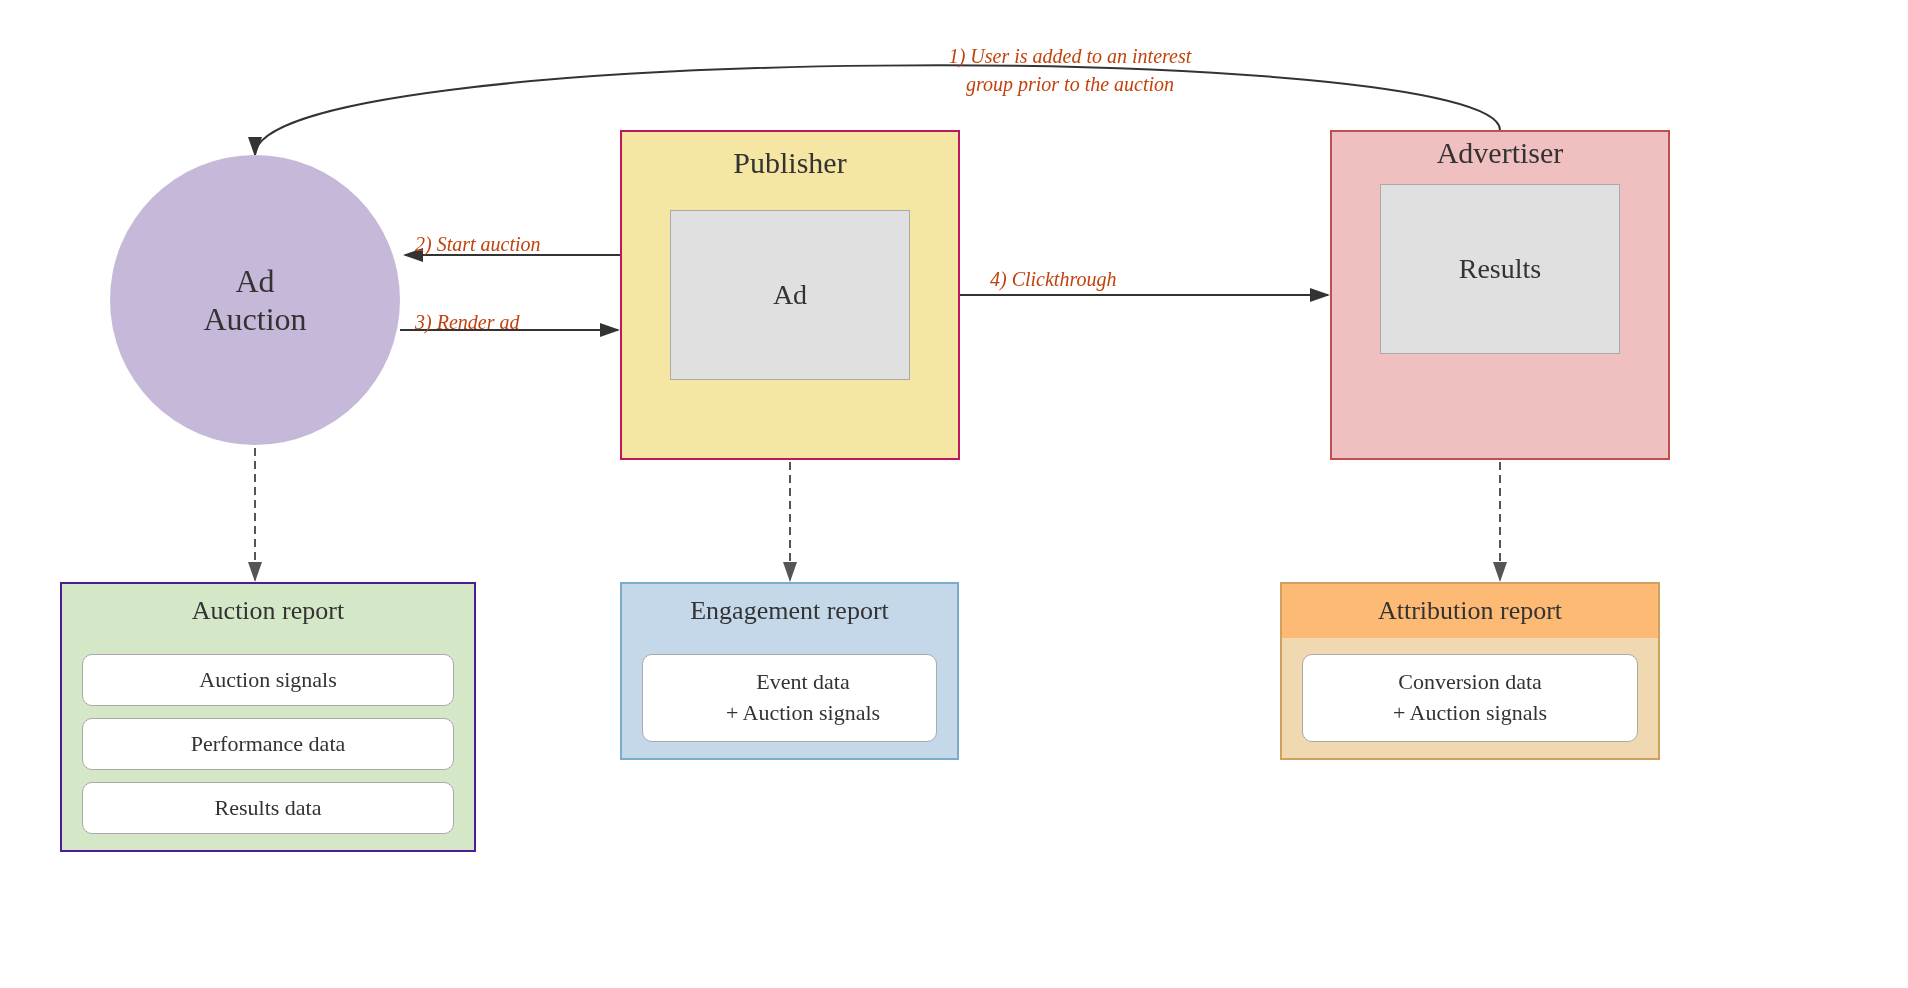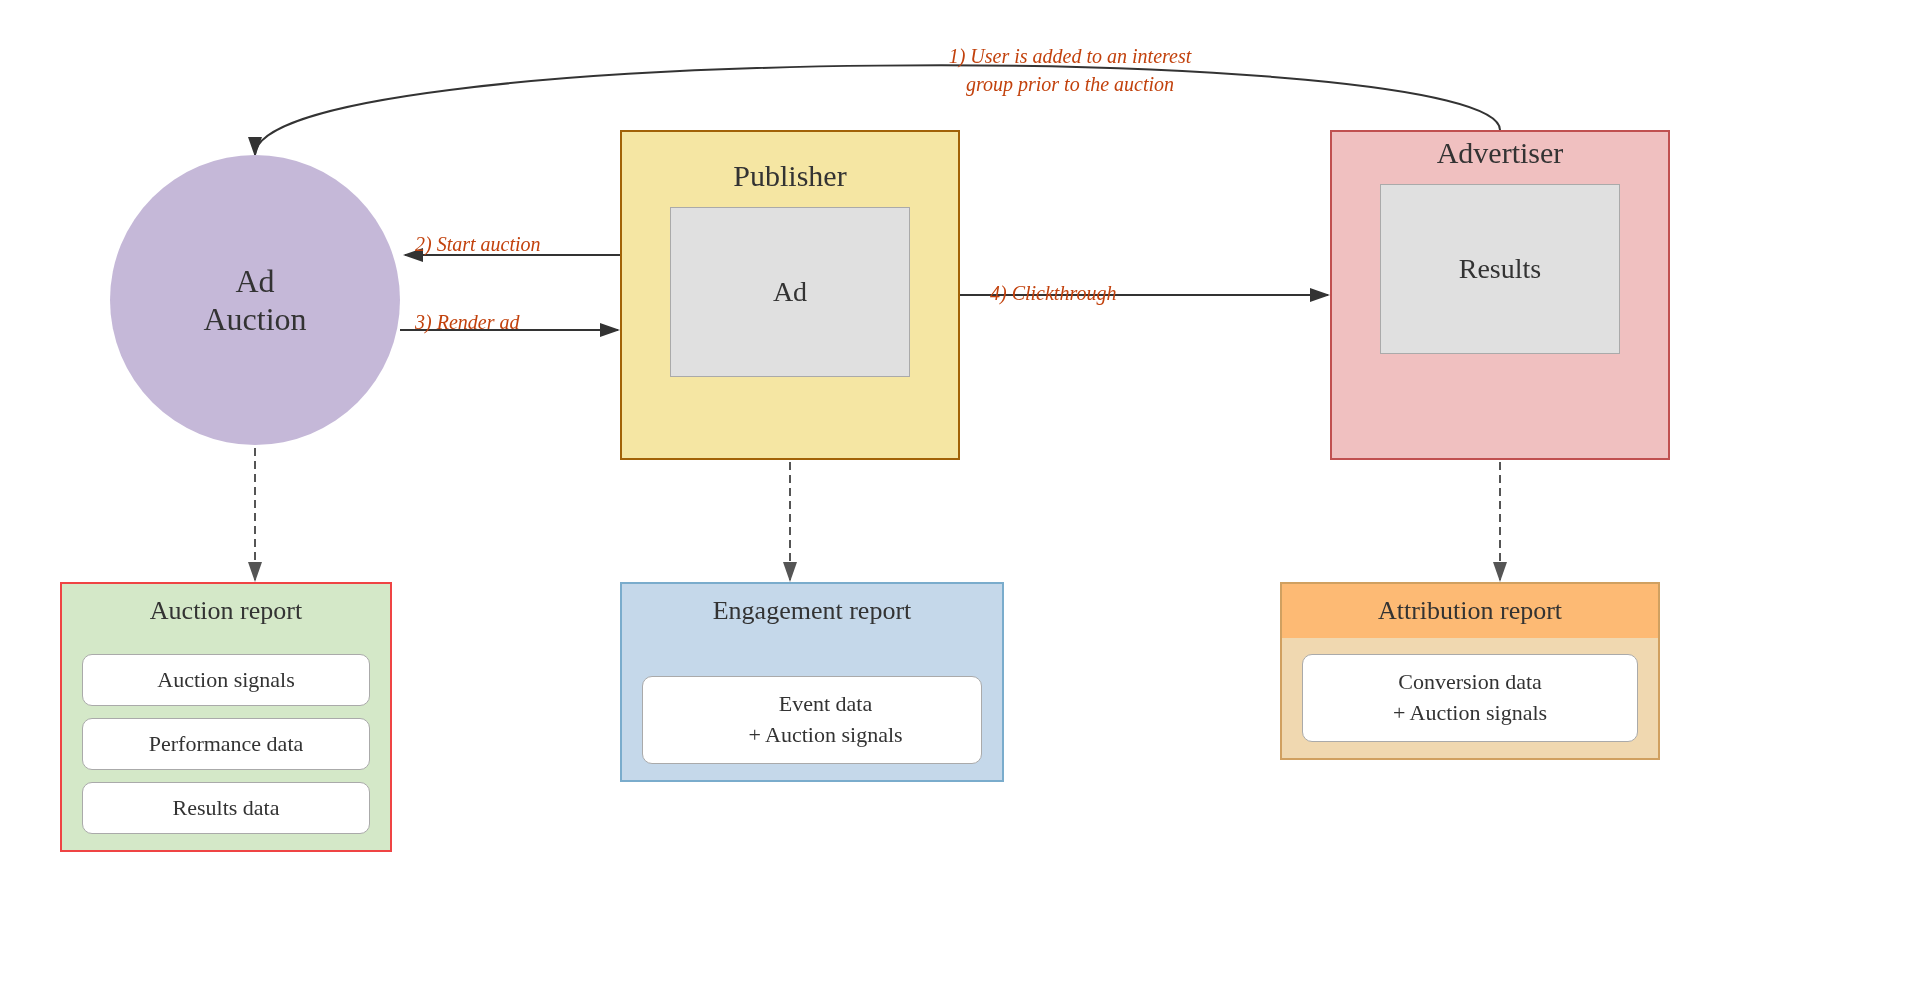--- a/index.html
+++ b/index.html
@@ -47,25 +47,26 @@
     }
 
     
     .publisher-box {
       position: absolute;
       left: 620px;
       top: 130px;
       width: 340px;
       height: 330px;
       background: #f5e6a3;
-      border: 2px solid #a16207;
-      display: flex;
-      flex-direction: column;
-      align-items: center;
-      padding-top: 27px;
+      border: 2px solid #be185d;
+      display: flex;
+      flex-direction: column;
+      align-items: center;
+      padding-top: 14px;
+      gap: 16px;
     }
     .publisher-box .box-title {
       font-size: 30px;
       color: #333;
       margin-bottom: 14px;
     }
     .publisher-box .inner-box {
       width: 240px;
       height: 170px;
       background: #e0e0e0;
@@ -142,36 +143,35 @@
       text-align: center;
       font-size: 22px;
       color: #333;
       border-radius: 10px;
     }
 
     
     .auction-report {
       left: 60px;
       top: 582px;
-      width: 332px;
-      border: 2px solid #ef4444;
+      width: 416px;
+      border: 2px solid #4c1d95;
       background: #d4e8c8;
     }
     .auction-report .report-header {
       background: #d4e8c8;
     }
 
     
     .engagement-report {
       left: 620px;
       top: 582px;
-      width: 384px;
+      width: 339px;
       border: 2px solid #7aaccc;
       background: #c5d8ea;
-      gap: 22px;
     }
     .engagement-report .report-header {
       background: #c5d8ea;
     }
 
     
     .attribution-report {
       left: 1280px;
       top: 582px;
       width: 380px;
@@ -245,21 +245,21 @@
   </div>
 
   <div class="annotation" style="left: 415px; top: 230px;">
     <span>2) Start auction</span>
   </div>
 
   <div class="annotation" style="left: 415px; top: 308px;">
     <span>3) Render ad</span>
   </div>
 
-  <div class="annotation" style="left: 990px; top: 279px;">
+  <div class="annotation" style="left: 990px; top: 265px;">
     <span>4) Clickthrough</span>
   </div>
 
   <div class="report-box auction-report">
     <div class="report-header">Auction report</div>
     <div class="report-body">
       <div class="data-item">Auction signals</div>
       <div class="data-item">Performance data</div>
       <div class="data-item">Results data</div>
     </div>

